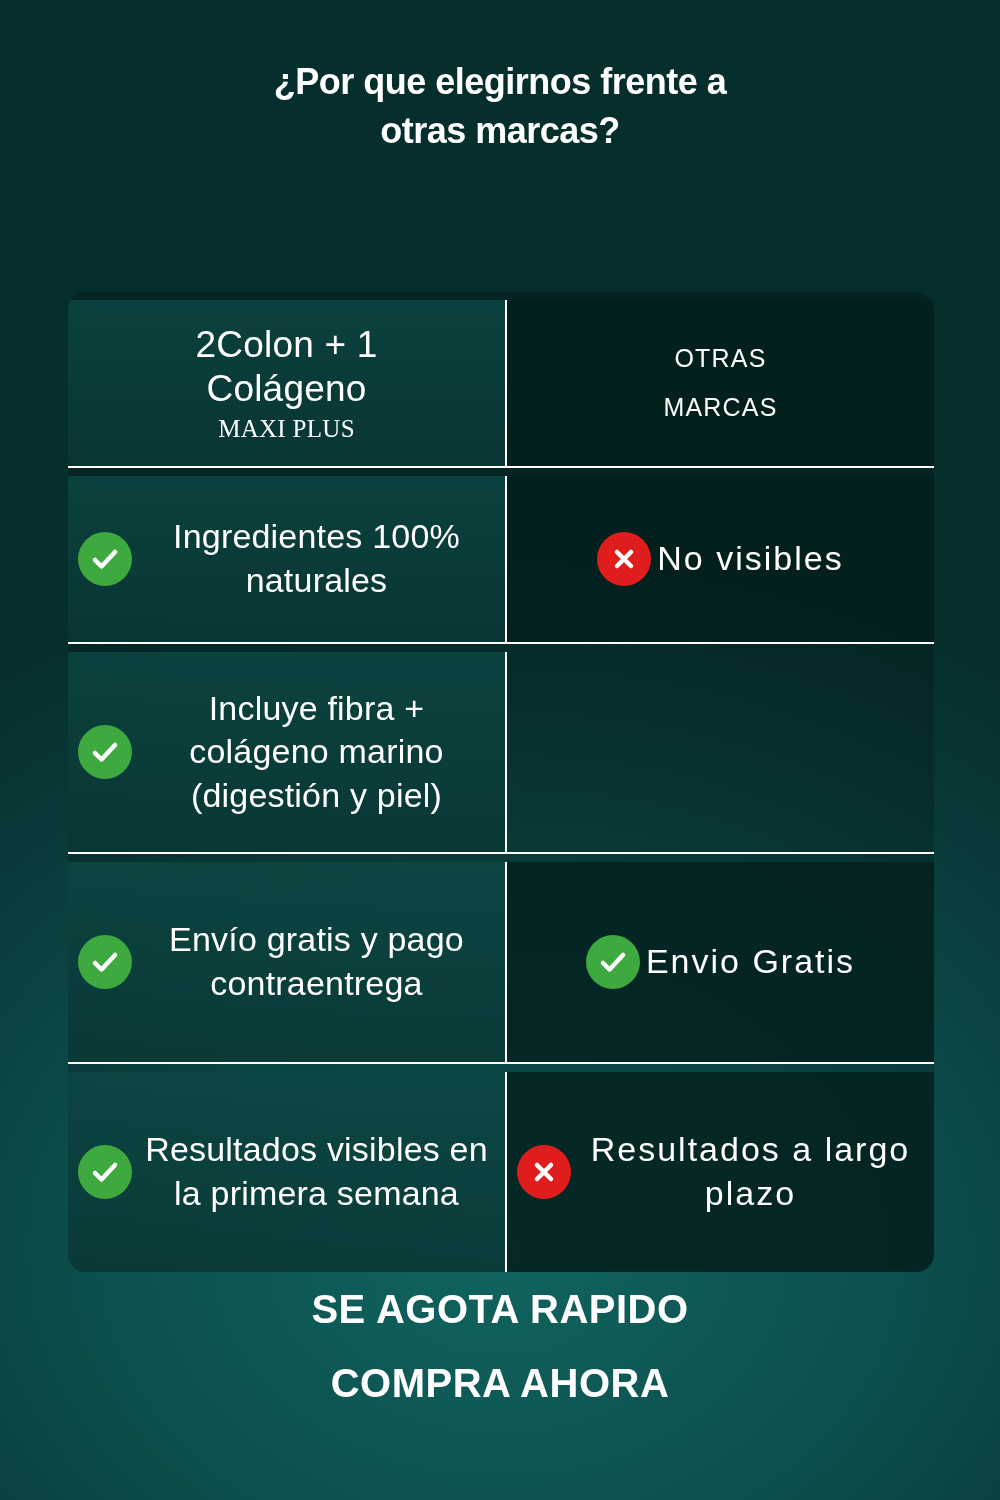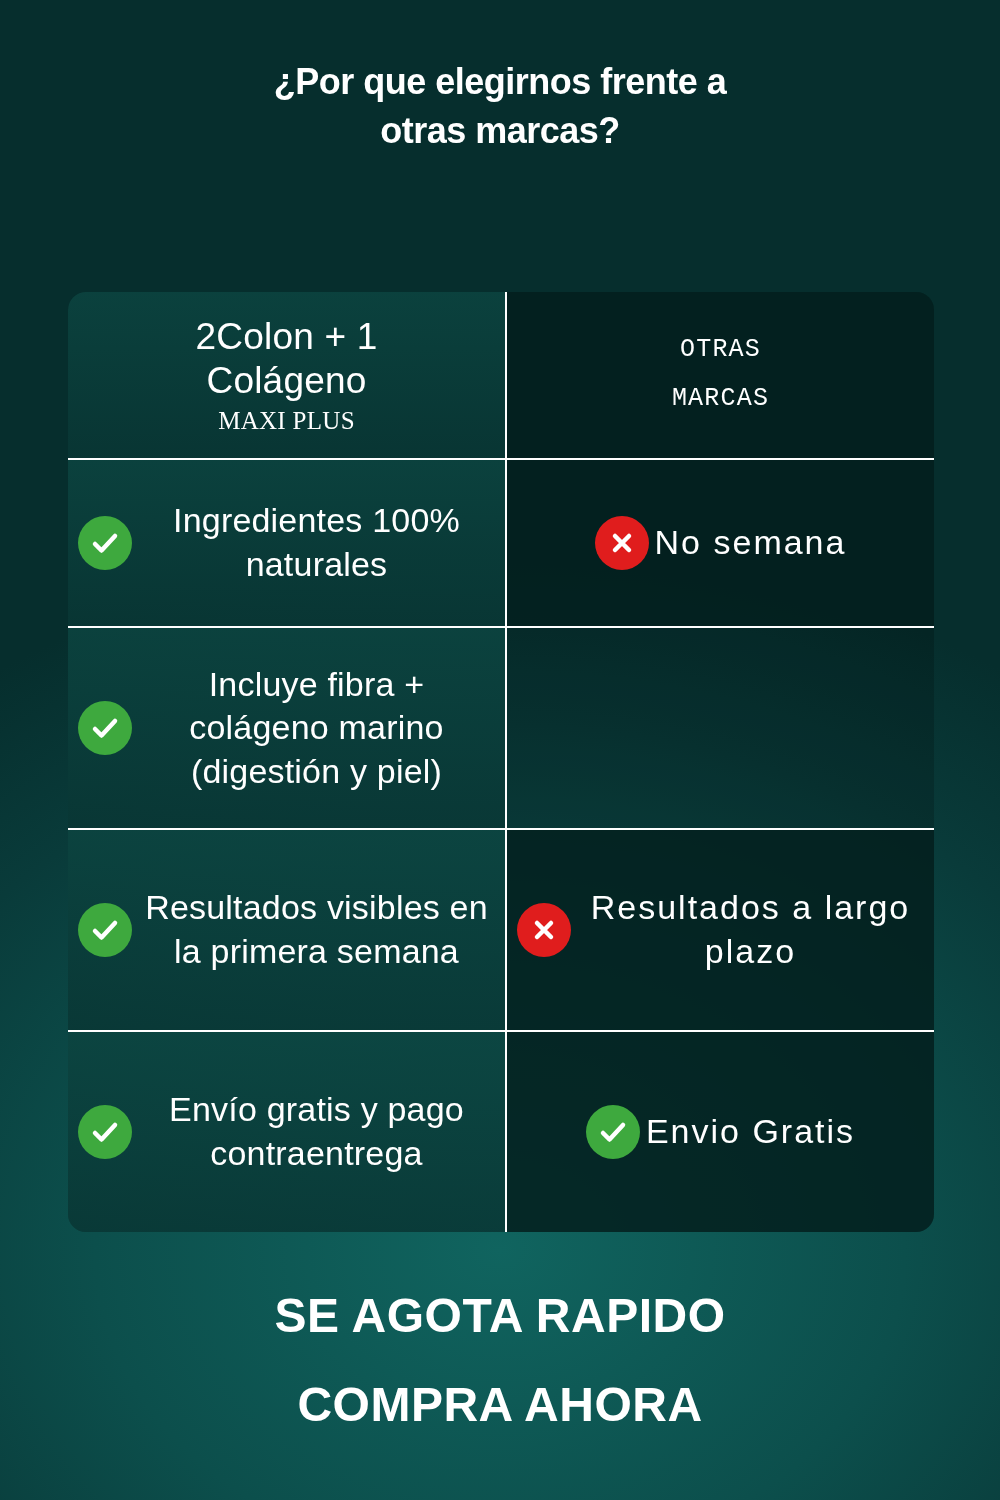--- a/index.html
+++ b/index.html
@@ -55,20 +55,21 @@
     border-bottom: 2px solid #ffffff;
   }
   .row:last-child { border-bottom: none; }
 
   .cell {
     position: relative;
     display: flex;
     align-items: center;
     justify-content: center;
     padding: 14px 10px;
+    margin-top: 8px;
   }
   .cell.left {
     width: 439px;
     border-right: 2px solid #ffffff;
     background: linear-gradient(180deg, rgba(12,70,66,0.85), rgba(9,56,54,0.85));
   }
   .cell.right {
     width: 427px;
     background: rgba(4,32,31,0.82);
   }
@@ -88,21 +89,20 @@
     margin-top: 4px;
     letter-spacing: 0.3px;
     text-align: center;
     font-family: Liberation Serif, serif;
   }
   .header-right-line {
     font-size: 25px;
     letter-spacing: 1.2px;
     line-height: 1.95;
     text-align: center;
-    font-family: Liberation Mono, monospace;
   }
 
   
   .row.body .cell { min-height: 166px; }
   .row.body.tall .cell { min-height: 200px; }
 
   .icon {
     flex: 0 0 auto;
     width: 54px;
     height: 54px;
@@ -135,21 +135,21 @@
   
   .cta {
     position: absolute;
     left: 0;
     top: 1272px;
     width: 1000px;
     text-align: center;
   }
   .cta-line {
     display: block;
-    font-size: 48px;
+    font-size: 40px;
     font-weight: bold;
     letter-spacing: 0.5px;
     line-height: 1.85;
     color: #ffffff;
   }
 </style>
 </head>
 <body>
 
 <div class="page">
@@ -186,34 +186,57 @@
           <span class="cell-text">Ingredientes 100% naturales</span>
         </div>
       </div>
       <div class="cell right">
         <div class="inner">
           <span class="icon cross">
             <svg width="30" height="30" viewBox="0 0 30 30">
                 <path d="M8 8 L22 22 M22 8 L8 22" fill="none" stroke="#ffffff" stroke-width="4.5" stroke-linecap="round"></path>
               </svg>
           </span>
-          <span class="cell-text">No semana</span>
+          <span class="cell-text">No visibles</span>
         </div>
       </div>
     </div>
 
     <div class="row body tall">
       <div class="cell left">
         <div class="inner">
           <span class="icon check">
             <svg width="32" height="32" viewBox="0 0 32 32">
                 <path d="M6 17 L12.5 23.5 L26 9" fill="none" stroke="#ffffff" stroke-width="4.5" stroke-linecap="round" stroke-linejoin="round"></path>
               </svg>
           </span>
           <span class="cell-text">Incluye fibra + colágeno marino (digestión y piel)</span>
+        </div>
+      </div>
+    </div>
+
+    <div class="row body tall">
+      <div class="cell left">
+        <div class="inner">
+          <span class="icon check">
+            <svg width="32" height="32" viewBox="0 0 32 32">
+                <path d="M6 17 L12.5 23.5 L26 9" fill="none" stroke="#ffffff" stroke-width="4.5" stroke-linecap="round" stroke-linejoin="round"></path>
+              </svg>
+          </span>
+          <span class="cell-text">Envío gratis y pago contraentrega</span>
+        </div>
+      </div>
+      <div class="cell right">
+        <div class="inner">
+          <span class="icon check">
+            <svg width="32" height="32" viewBox="0 0 32 32">
+                <path d="M6 17 L12.5 23.5 L26 9" fill="none" stroke="#ffffff" stroke-width="4.5" stroke-linecap="round" stroke-linejoin="round"></path>
+              </svg>
+          </span>
+          <span class="cell-text">Envio Gratis</span>
         </div>
       </div>
     </div>
 
     <div class="row body tall">
       <div class="cell left">
         <div class="inner">
           <span class="icon check">
             <svg width="32" height="32" viewBox="0 0 32 32">
                 <path d="M6 17 L12.5 23.5 L26 9" fill="none" stroke="#ffffff" stroke-width="4.5" stroke-linecap="round" stroke-linejoin="round"></path>
@@ -223,43 +246,20 @@
         </div>
       </div>
       <div class="cell right">
         <div class="inner">
           <span class="icon cross">
             <svg width="30" height="30" viewBox="0 0 30 30">
                 <path d="M8 8 L22 22 M22 8 L8 22" fill="none" stroke="#ffffff" stroke-width="4.5" stroke-linecap="round"></path>
               </svg>
           </span>
           <span class="cell-text">Resultados a largo plazo</span>
-        </div>
-      </div>
-    </div>
-
-    <div class="row body tall">
-      <div class="cell left">
-        <div class="inner">
-          <span class="icon check">
-            <svg width="32" height="32" viewBox="0 0 32 32">
-                <path d="M6 17 L12.5 23.5 L26 9" fill="none" stroke="#ffffff" stroke-width="4.5" stroke-linecap="round" stroke-linejoin="round"></path>
-              </svg>
-          </span>
-          <span class="cell-text">Envío gratis y pago contraentrega</span>
-        </div>
-      </div>
-      <div class="cell right">
-        <div class="inner">
-          <span class="icon check">
-            <svg width="32" height="32" viewBox="0 0 32 32">
-                <path d="M6 17 L12.5 23.5 L26 9" fill="none" stroke="#ffffff" stroke-width="4.5" stroke-linecap="round" stroke-linejoin="round"></path>
-              </svg>
-          </span>
-          <span class="cell-text">Envio Gratis</span>
         </div>
       </div>
     </div>
 
   </div>
 
   <div class="cta">
     <span class="cta-line">SE AGOTA RAPIDO</span>
     <span class="cta-line">COMPRA AHORA</span>
   </div>

